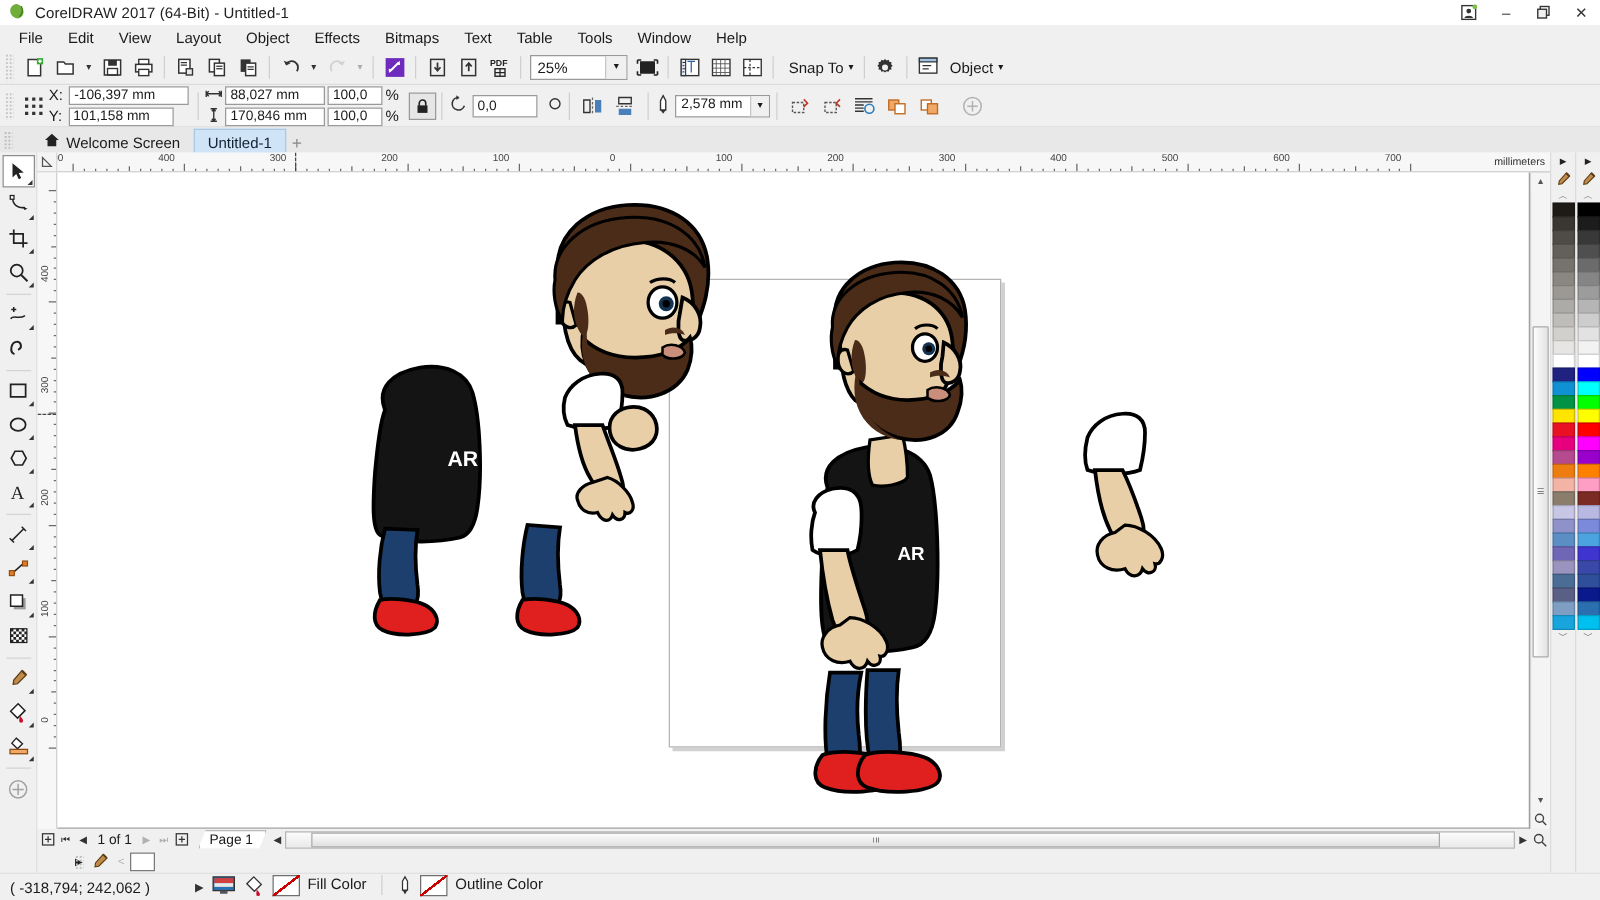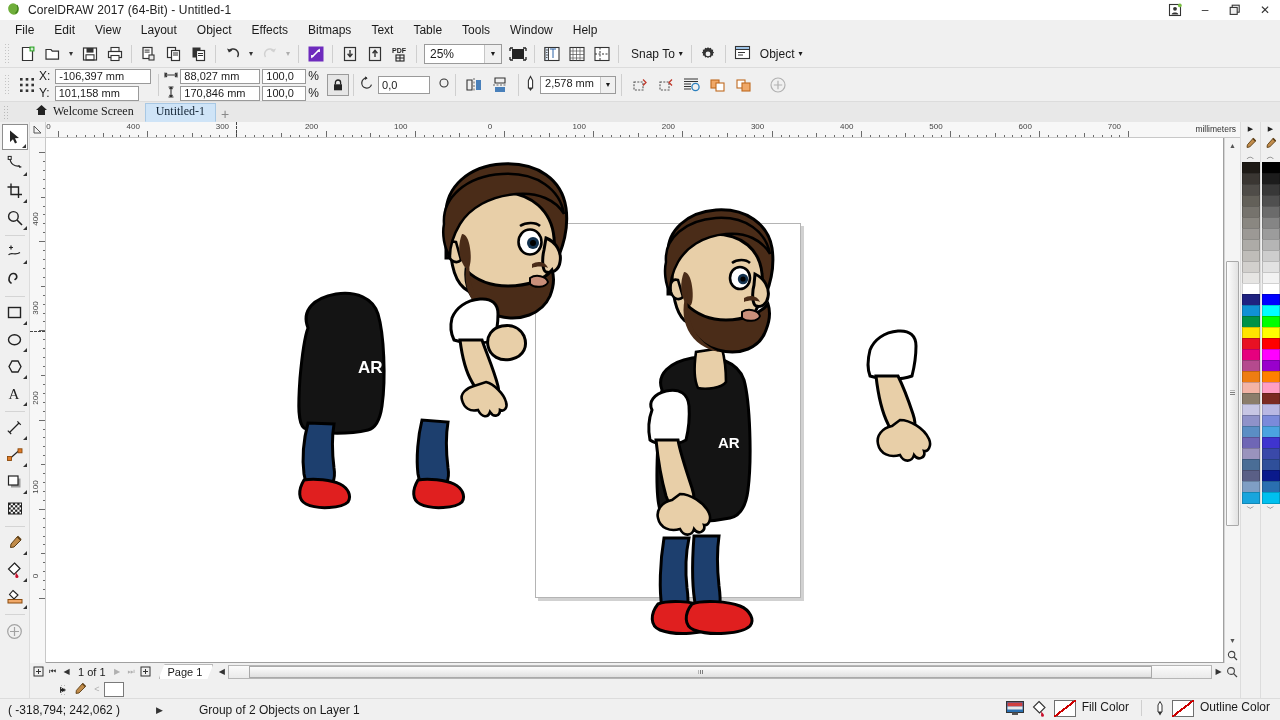--- a/index.html
+++ b/index.html
@@ -45,21 +45,21 @@
   .pb-sep { width: 1px; height: 22px; background: #cfcfcf; margin: 0 5px; }
   .pb-btn { width: 26px; height: 26px; display:flex; align-items:center; justify-content:center; cursor: default; }
   .combo-unit { display:flex; align-items:flex-start; border:1px solid #9a9a9a; background:#fff; height:18px; width: 76px; }
   .combo-unit span { flex:1; padding-left:4px; font-size:11px; }
   .combo-unit .ca { width:15px; height:16px; border-left:1px solid #c6c6c6; background:#f0f0f0; display:flex;align-items:center;justify-content:center;font-size:7px;}
 
   
   .tabbar { height: 20px; background: #e8e8e8; display: flex; align-items: flex-end; padding-left: 24px; flex: 0 0 20px; position: relative; }
   .tabbar::before { content:''; position:absolute; left:3px; top:3px; width:7px; height:14px;
      background-image: radial-gradient(#b9b9b9 40%, transparent 41%); background-size:3px 3px; }
-  .doc-tab { height: 19px; display: flex; align-items: flex-start; padding: 0 10px; font-size: 12px; border: 1px solid transparent; cursor: default; gap: 5px; font-family: Liberation Serif, serif; }
+  .doc-tab { height: 19px; display: flex; align-items: flex-end; padding: 0 10px; font-size: 12px; border: 1px solid transparent; cursor: default; gap: 5px; }
   .doc-tab.active { background: #cfe4f7; border: 1px solid #a8c8e4; border-bottom-color: #cfe4f7; color: #123; }
   .tab-add { width: 18px; text-align: center; color: #888; font-size: 14px; cursor: default; }
 
   
   .work { flex: 1; display: flex; position: relative; min-height: 0; }
 
   .toolbox { width: 30px; background: #f0f0f0; border-right: 1px solid #dcdcdc; display: flex; flex-direction: column; align-items: center; padding-top: 2px; flex: 0 0 30px; }
   .tool { width: 26px; height: 26px; display: flex; align-items: center; justify-content: center; position: relative; cursor: default; margin-bottom: 1px; }
   .tool.active { background: #fff; border: 1px solid #8e8e8e; box-shadow: inset 0 0 0 1px #fff; }
   .tool .flyout { position: absolute; right: 1px; bottom: 1px; width: 0; height: 0; border-left: 4px solid transparent; border-bottom: 4px solid #333; }
@@ -1140,21 +1140,20 @@
             <div class="sw" style="background: rgb(0, 192, 239);"></div>
           </div>
         <div class="pal-dn">﹀</div>
       </div>
     </div>
   </div>
 
   <div class="statusbar">
     <span class="sb-coord">( -318,794; 242,062 )</span>
     <span class="sb-arrow">▶</span>
-    <span class="sb-objinfo">Group of 2 Objects on Layer 1</span>
     <div class="sb-right">
       <span>
         <svg width="20" height="17" viewBox="0 0 20 17">
           <rect x="1.5" y="1.5" width="17" height="11" fill="#2a6fb0" stroke="#333" stroke-width="1"></rect>
           <rect x="2.5" y="2.5" width="15" height="4" fill="#d04040"></rect>
           <rect x="2.5" y="6.5" width="15" height="3" fill="#e8e8e8"></rect>
           <path d="M7 12.5 h6 v2.5 h-6 z" fill="#555"></path>
         </svg>
       </span>
       <span>

